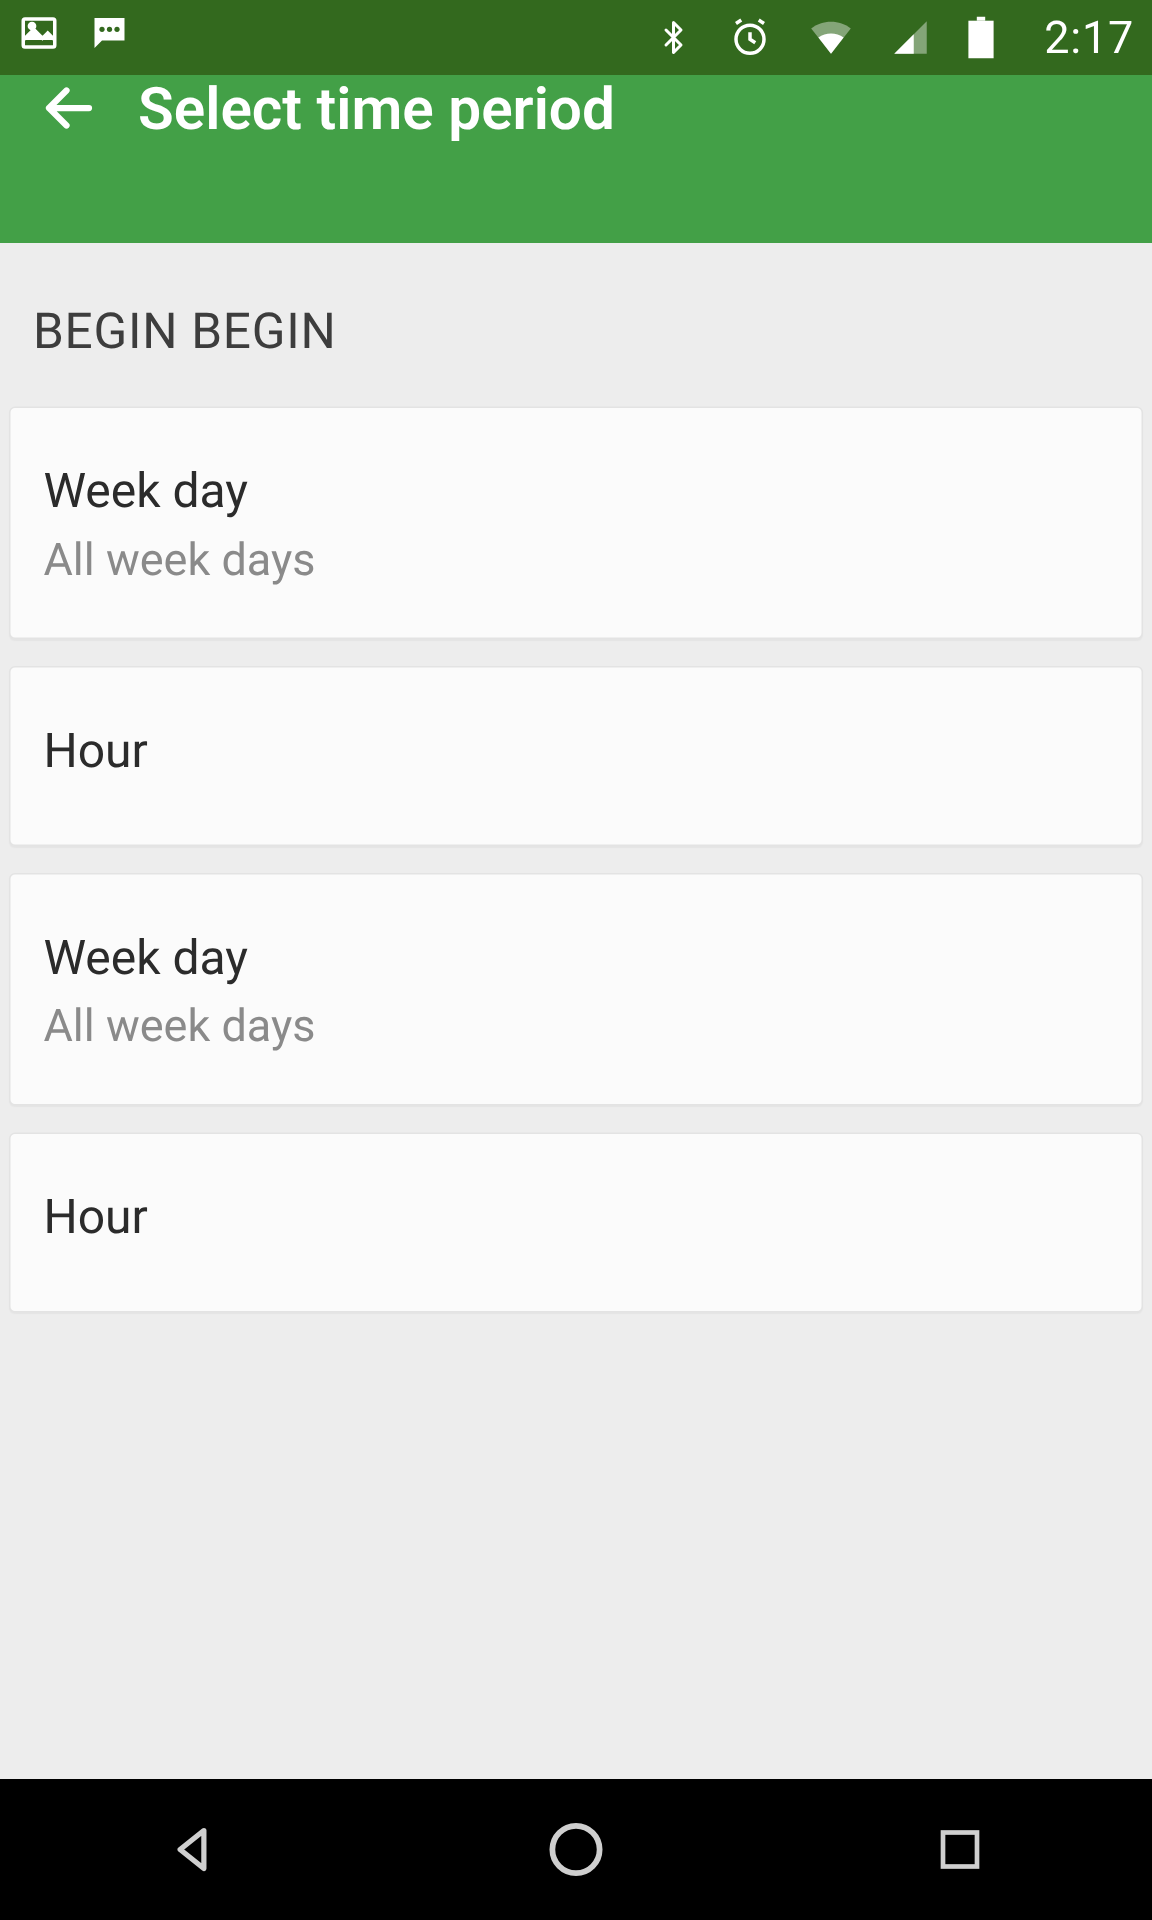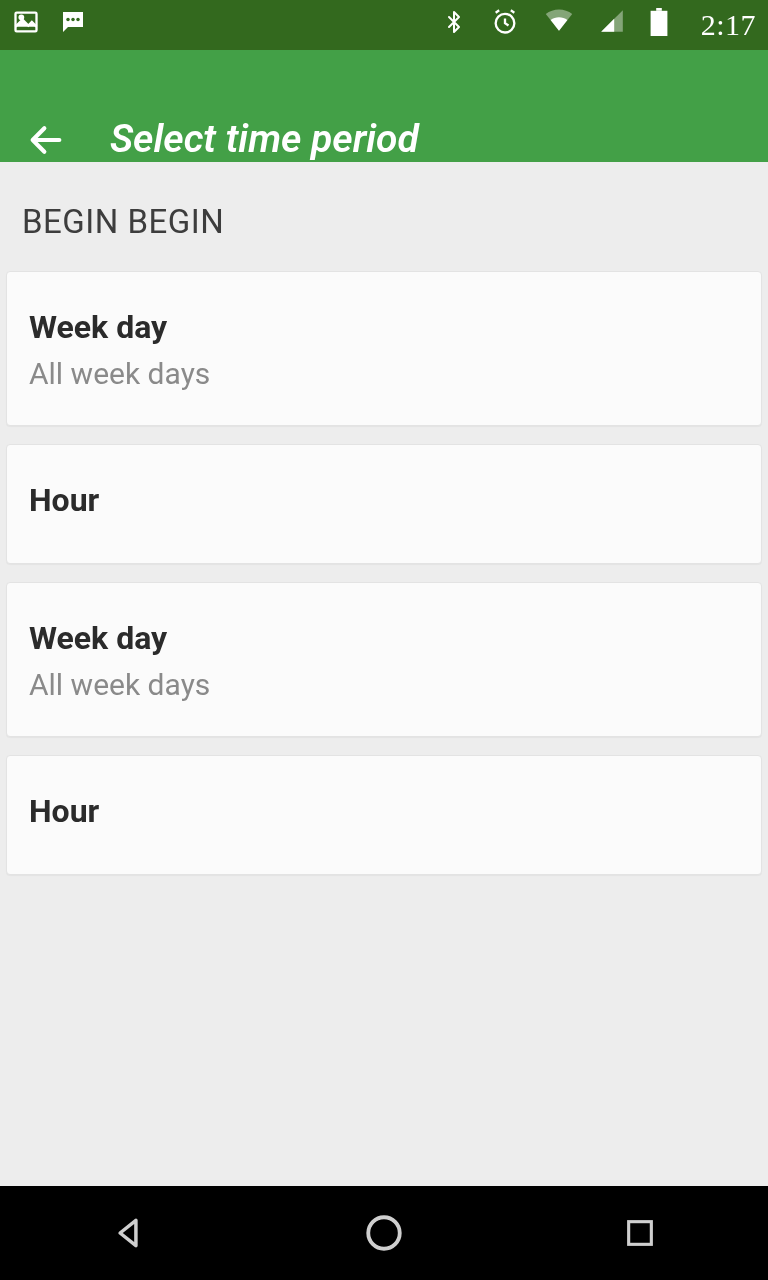--- a/index.html
+++ b/index.html
@@ -11,34 +11,33 @@
       height: 50px;
       background: #33691e;
       display: flex;
       align-items: center;
       color: #fff;
       padding: 0 12px;
       font-size: 28px;
       font-weight: 400;
     }
     .status-left { display: flex; gap: 18px; align-items: center; }
-    .status-right { margin-left: auto; display: flex; align-items: flex-start; gap: 25px; font-family: Liberation Serif, serif; }
+    .status-right { margin-left: auto; display: flex; align-items: center; gap: 25px; }
     .status-right svg { display: block; }
     .clock { font-size: 30px; margin-left: 8px; letter-spacing: 0.5px; }
 
     
     .app-bar {
       height: 112px;
       background: #43a047;
       display: flex;
-      align-items: flex-end;
+      align-items: flex-start;
       padding: 0 24px;
-      gap: 42px;
+      gap: 24px;
       color: #fff;
-      font-style: italic;
     }
     .back-btn { width: 44px; height: 44px; display:flex; align-items:center; justify-content:center; }
     .app-title { font-size: 39px; font-weight: 600; }
 
     
     .content { flex: 1; padding: 0 6px 20px 6px; }
     .section-header {
       font-size: 33px;
       color: #3d3d3d;
       letter-spacing: 0.5px;
@@ -50,21 +49,21 @@
       border: 1px solid #e3e3e3;
       border-radius: 4px;
       padding: 36px 22px 34px 22px;
       margin-bottom: 18px;
       box-shadow: 0 1px 1px rgba(0,0,0,0.04);
     }
     .card-title {
       font-size: 32px;
       color: #2b2b2b;
       margin-bottom: 10px;
-      font-weight: 700;
+      font-weight: 400;
     }
     .card-value {
       font-size: 30px;
       color: #8a8a8a;
       font-weight: 400;
     }
 
     
     .nav-bar {
       height: 94px;

